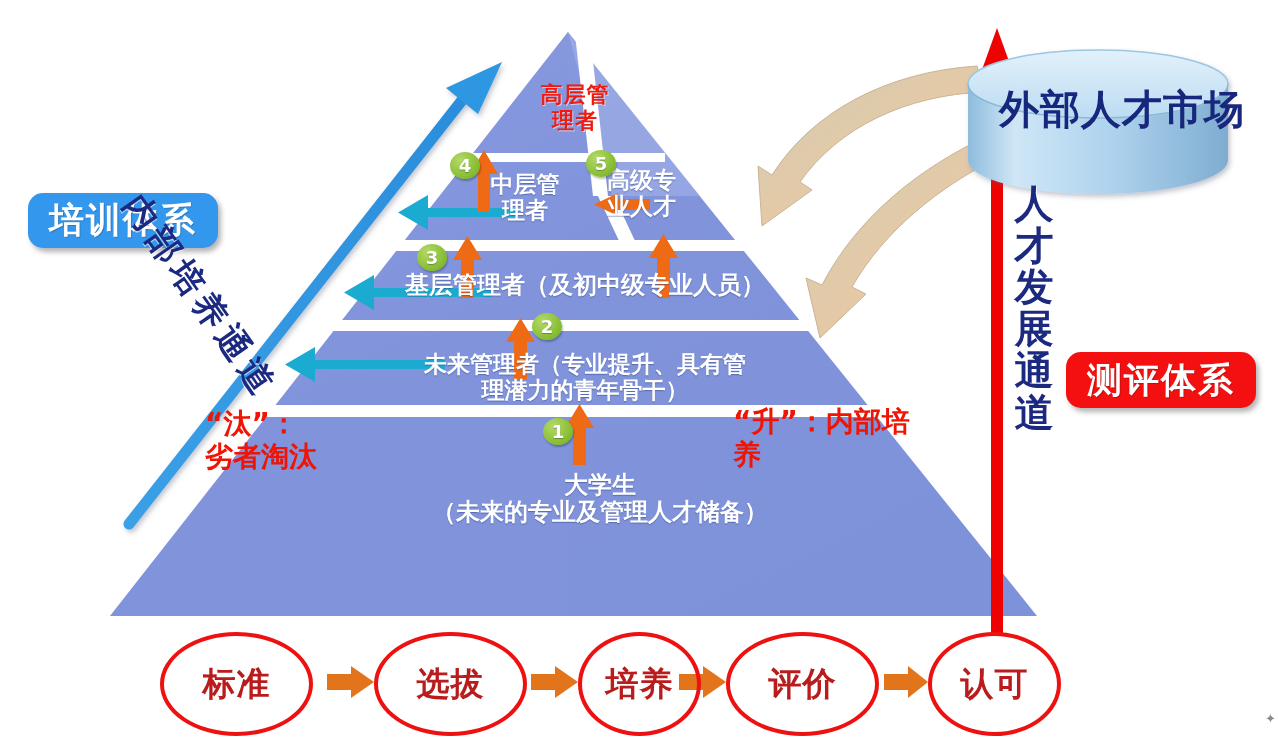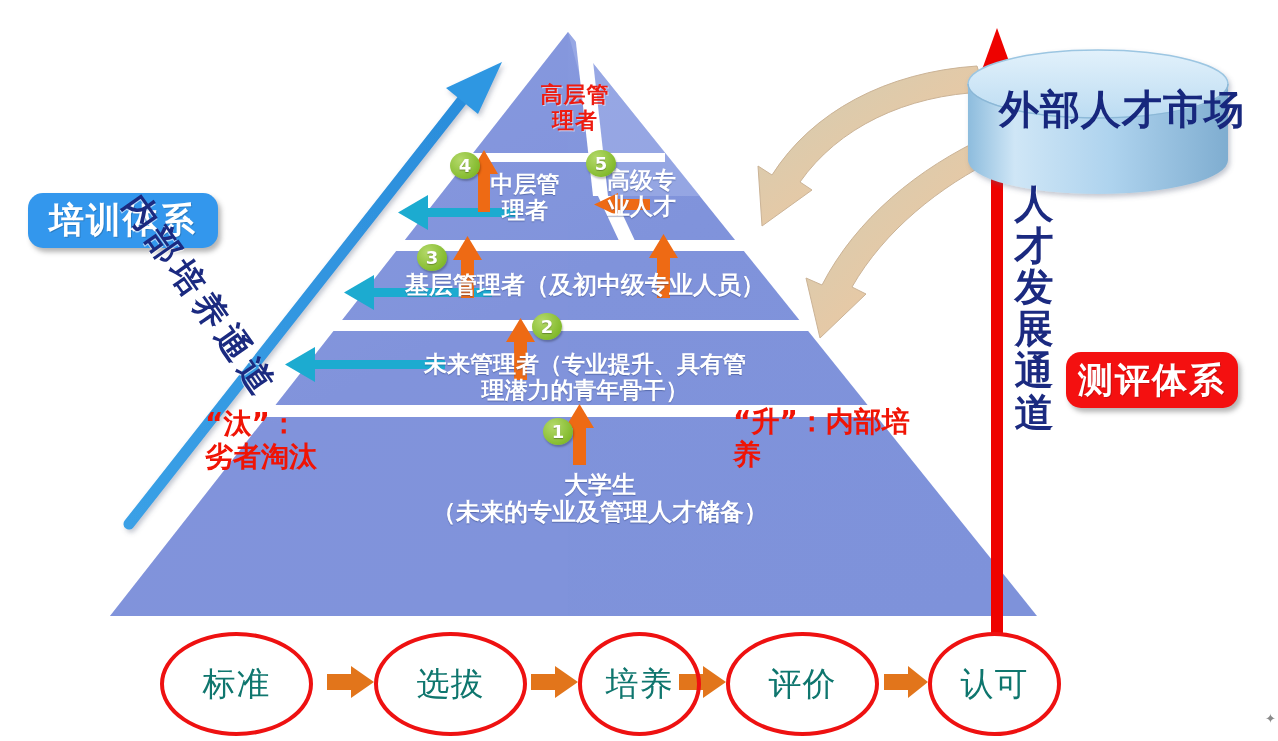--- a/index.html
+++ b/index.html
@@ -24,21 +24,21 @@
     line-height:1;
     display:flex;align-items:center;justify-content:center;
     box-shadow:3px 4px 5px rgba(90,90,90,.45);
     text-shadow:1px 1px 0 rgba(0,0,0,.18);
   }
   #badge-training{
     left:28px;top:193px;width:190px;height:55px;
     background:#3397ed;font-size:35px;
   }
   #badge-assessment{
-    left:1066px;top:352px;width:172px;height:56px;
+    left:1066px;top:352px;width:190px;height:56px;
     background:#f41010;font-size:35px;
   }
 
   
   .ptext{
     position:absolute;color:#ffffff;font-weight:bold;
     text-align:center;line-height:1.12;
     text-shadow:0 1px 1px rgba(40,60,120,.45);
     white-space:pre-line;
   }
@@ -93,21 +93,21 @@
     box-shadow:1px 2px 2px rgba(0,0,0,.25);
     text-shadow:0 1px 1px rgba(0,0,0,.3);
   }
 
   
   #chain{position:absolute;left:150px;top:630px;width:920px;height:104px;}
   .oval{
     position:absolute;top:2px;
     border:4px solid #ee1111;border-radius:50%;
     display:flex;align-items:center;justify-content:center;
-    color:#0f766e;font-weight:normal;font-size:33px;
+    color:#b91c1c;font-weight:bold;font-size:33px;
     letter-spacing:1px;background:transparent;
   }
   #tiny-mark{
     position:absolute;left:1265px;top:714px;width:9px;height:9px;
     color:#8a8a8a;font-size:13px;line-height:9px;text-align:center;
   }
 </style>
 </head>
 <body>
 

